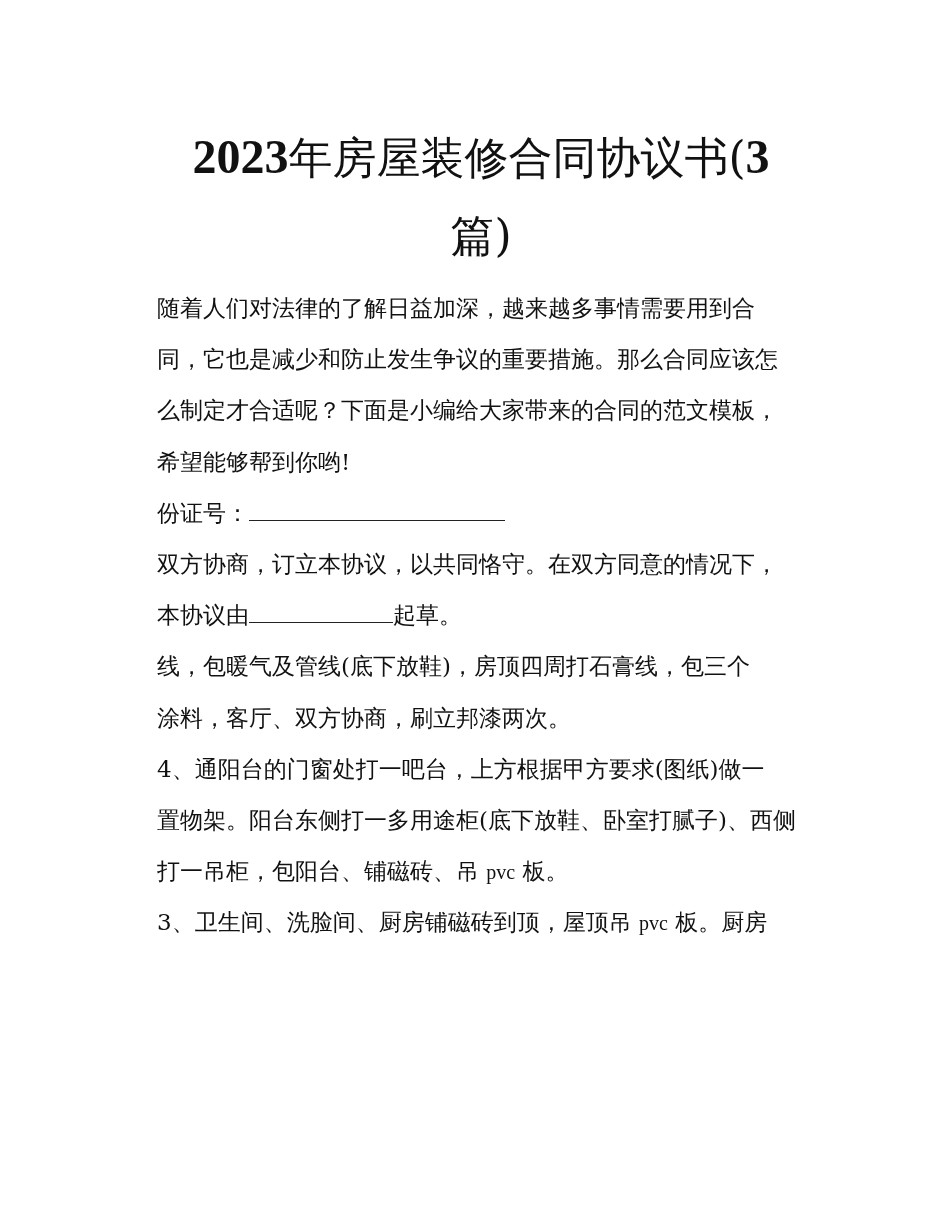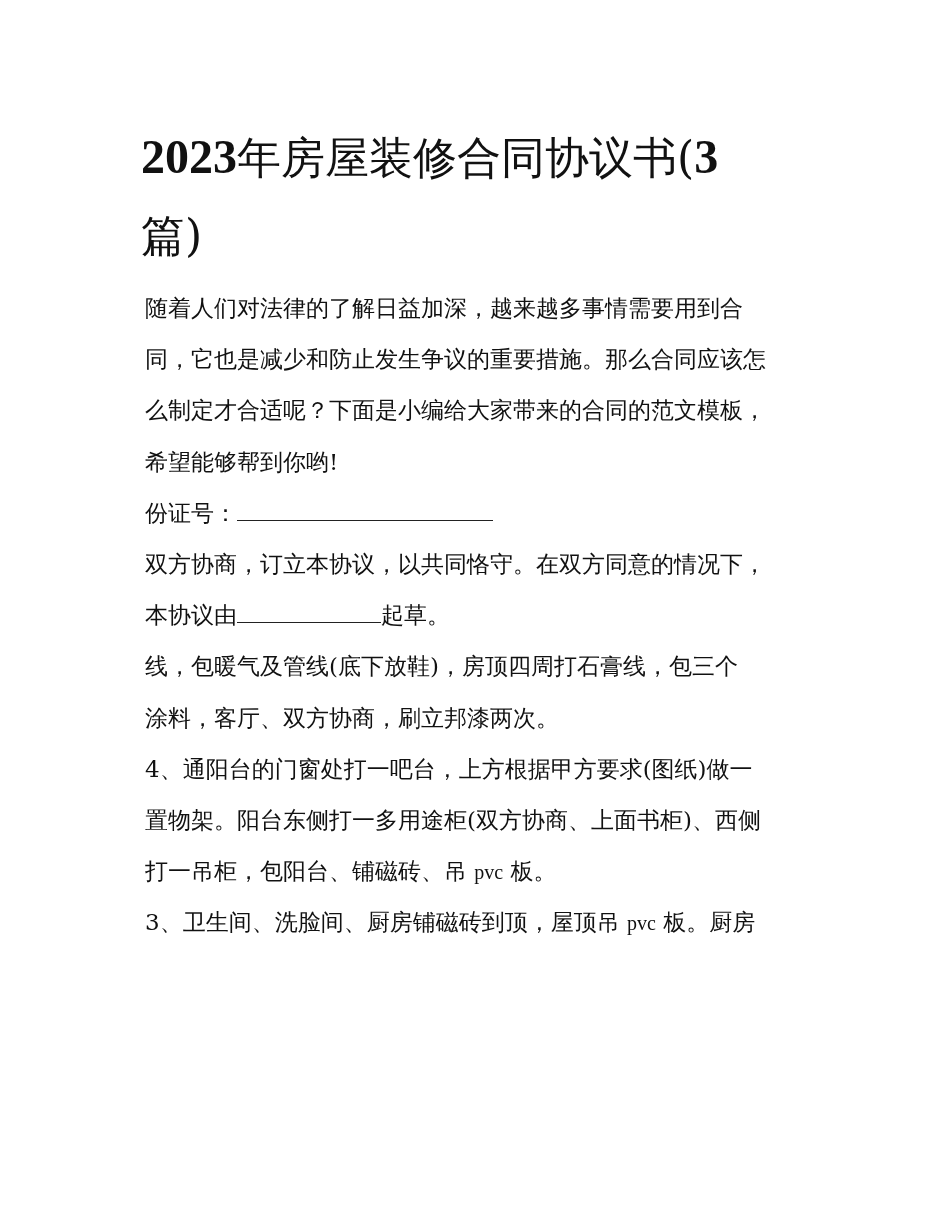--- a/index.html
+++ b/index.html
@@ -24,29 +24,30 @@
     .title {
       position: absolute;
       left: 0;
       top: 118px;
       width: 680px;
       font-size: 44px;
       line-height: 78px;
       font-weight: normal;
       margin: 0;
       letter-spacing: 0px;
+      text-align: center;
     }
     .title .num {
       font-family: "Liberation Serif", serif;
       font-weight: bold;
       font-size: 48px;
     }
     .body {
       position: absolute;
-      left: 4px;
+      left: 16px;
       top: 283px;
       width: 680px;
     }
     .line {
       font-size: 23px;
       line-height: 51.2px;
       height: 51.2px;
       white-space: nowrap;
     }
     .latin {
@@ -82,21 +83,21 @@
 
     <div class="line">双方协商，订立本协议，以共同恪守。在双方同意的情况下，</div>
     <div class="line">
       <span>本协议由</span><span class="blank" style="width:144px"></span><span>起草。</span>
     </div>
 
     <div class="line">线，包暖气及管线(底下放鞋)，房顶四周打石膏线，包三个</div>
     <div class="line">涂料，客厅、双方协商，刷立邦漆两次。</div>
 
     <div class="line">4、通阳台的门窗处打一吧台，上方根据甲方要求(图纸)做一</div>
-    <div class="line">置物架。阳台东侧打一多用途柜(双方协商、上面书柜)、西侧</div>
+    <div class="line">置物架。阳台东侧打一多用途柜(底下放鞋、卧室打腻子)、西侧</div>
     <div class="line">
       <span>打一吊柜，包阳台、铺磁砖、吊 </span><span class="latin">pvc</span><span> 板。</span>
     </div>
 
     <div class="line">
       <span>3、卫生间、洗脸间、厨房铺磁砖到顶，屋顶吊 </span><span class="latin">pvc</span><span> 板。厨房</span>
     </div>
   </div>
 </div>
 

